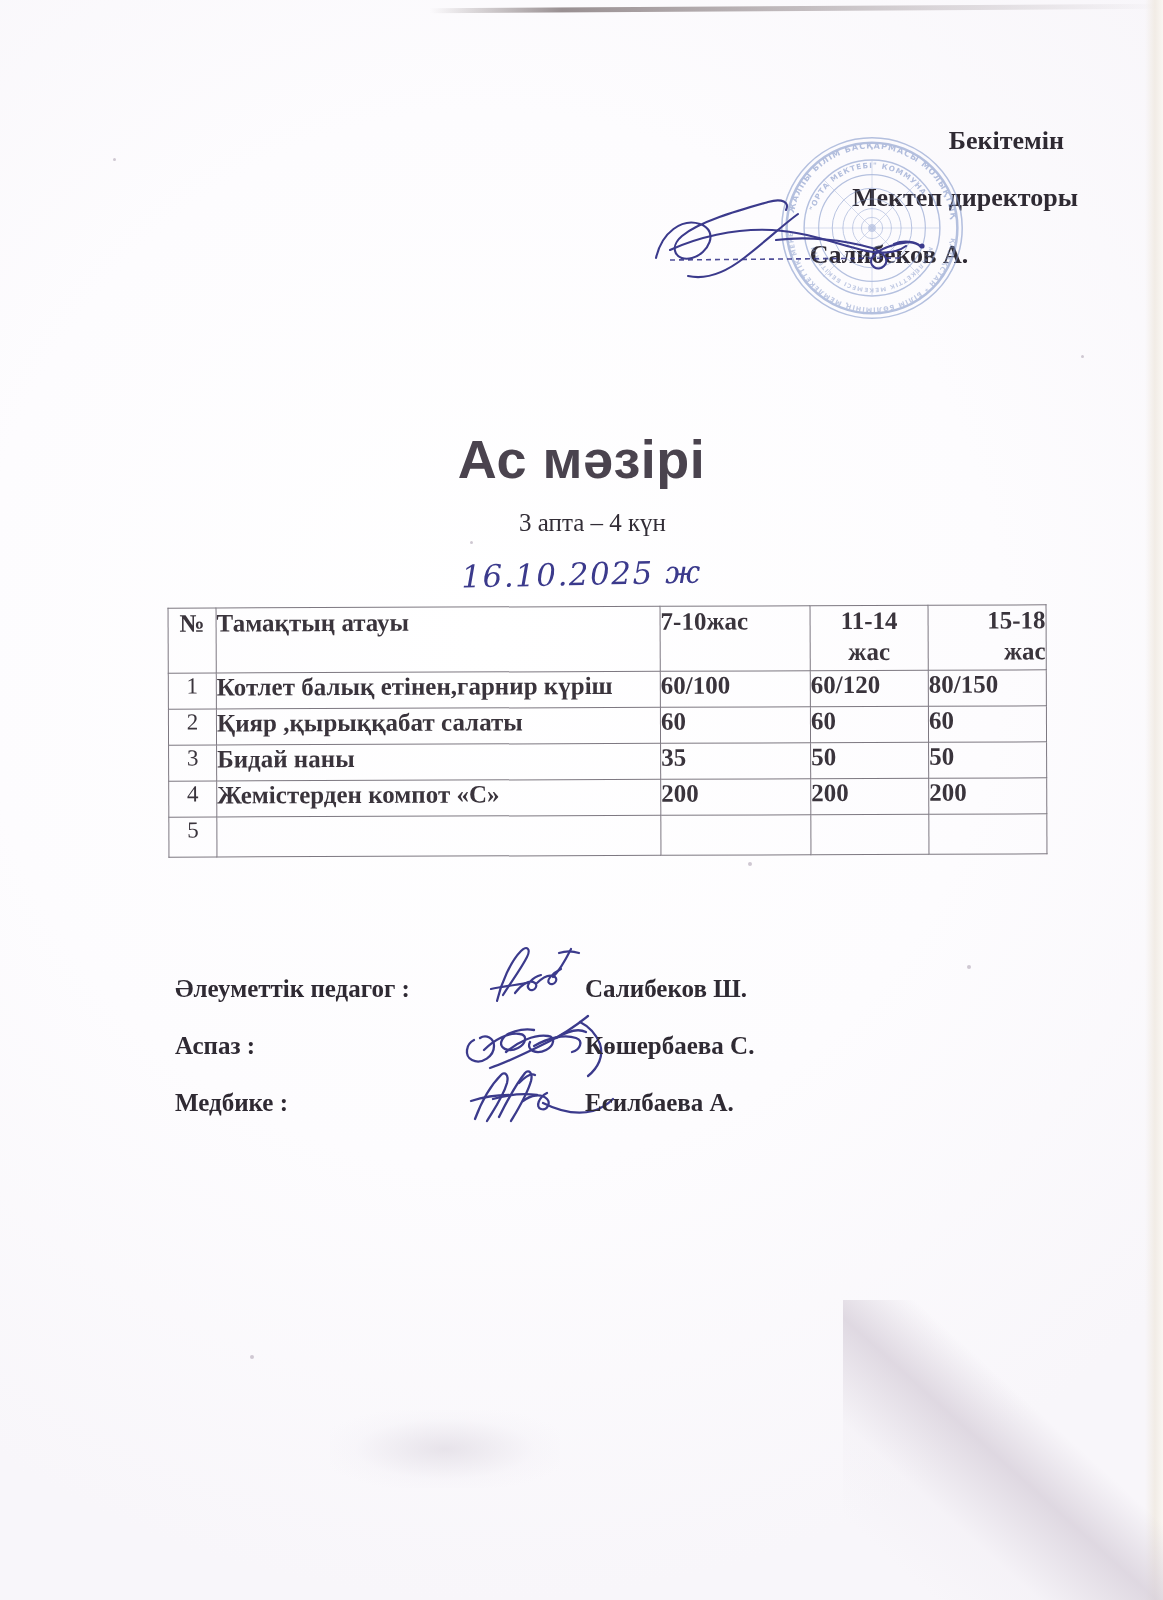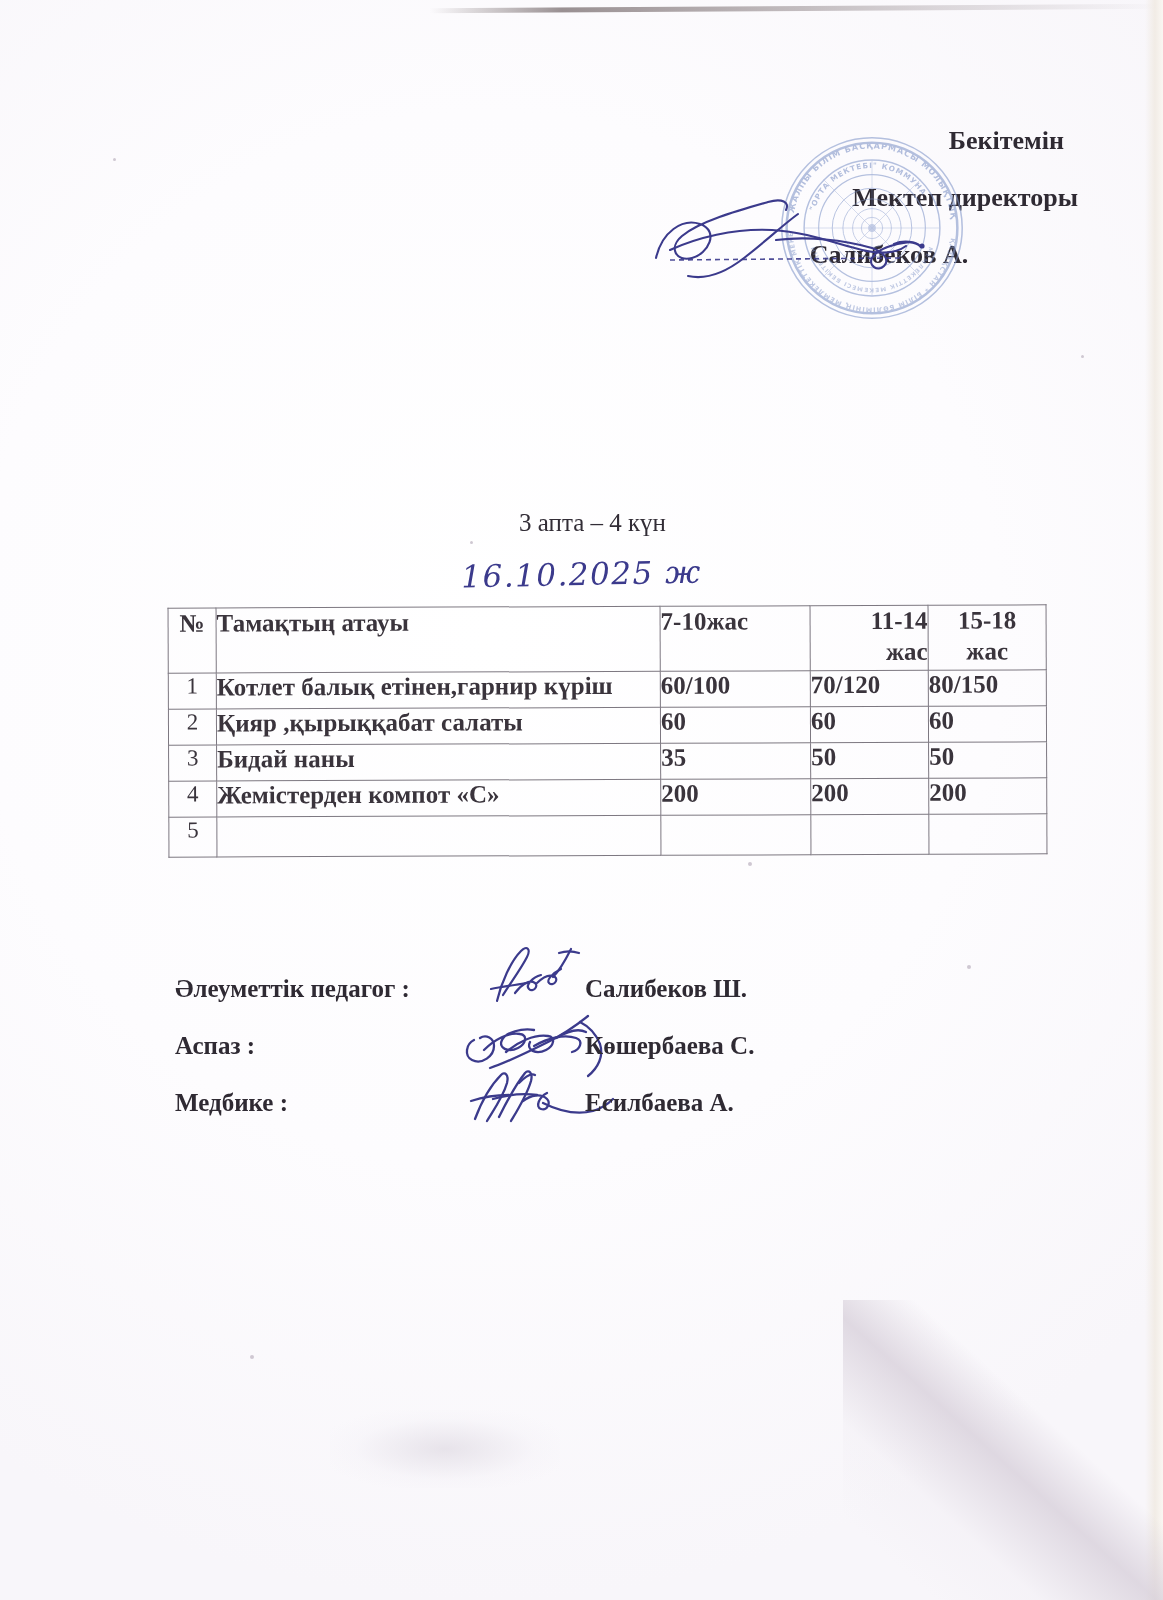--- a/index.html
+++ b/index.html
@@ -310,53 +310,54 @@
         <path d="M128,52 C160,48 196,52 224,60 C236,64 242,72 236,78 C230,84 220,78 224,70 C230,60 246,56 262,54"></path>
         <path d="M246,56 C256,52 268,54 272,58" stroke-width="2.4"></path>
       </g>
       <circle cx="274" cy="58" r="2.6" fill="#3b3a8c"></circle>
       <g stroke="#3b3a8c" stroke-width="1.6" stroke-dasharray="5 4" opacity="0.9">
         <line x1="22" y1="72" x2="252" y2="70"></line>
       </g>
     </svg>
   </div>
 
+  <div class="doc-title">Ас мәзірі</div>
   <div class="doc-subtitle">3 апта – 4 күн</div>
   <div class="doc-date-hand">16.10.2025 ж</div>
 
   <div class="menu-table-wrap">
     <table class="menu">
       <colgroup>
         <col class="c-num">
           <col class="c-name">
           <col class="c-a7">
           <col class="c-a11">
           <col class="c-a15">
       </colgroup>
       <thead>
         <tr>
           <th class="hd-cell hd-num">№</th>
           <th class="hd-cell" style="text-align:left;">Тамақтың атауы</th>
           <th class="hd-cell" style="text-align:left;">7-10жас</th>
-          <th class="hd-cell" style="text-align:right;">
+          <th class="hd-cell" style="text-align:center;">
             <span class="hd-sub">11-14</span>
             <span class="hd-sub">жас</span>
           </th>
-          <th class="hd-cell" style="text-align:center;margin-left:13px;">
+          <th class="hd-cell" style="text-align:right;margin-left:13px;">
             <span class="hd-sub">15-18</span>
             <span class="hd-sub">жас</span>
           </th>
         </tr>
       </thead>
       <tbody>
         <tr class="data-row">
           <td class="rw-num">1</td>
           <td class="rw-name">Котлет балық етінен,гарнир күріш</td>
           <td class="rw-val">60/100</td>
-          <td class="rw-val">70/120</td>
+          <td class="rw-val">60/120</td>
           <td class="rw-val">80/150</td>
         </tr>
         <tr class="data-row">
           <td class="rw-num">2</td>
           <td class="rw-name">Қияр ,қырыққабат салаты</td>
           <td class="rw-val">60</td>
           <td class="rw-val">60</td>
           <td class="rw-val">60</td>
         </tr>
         <tr class="data-row">

